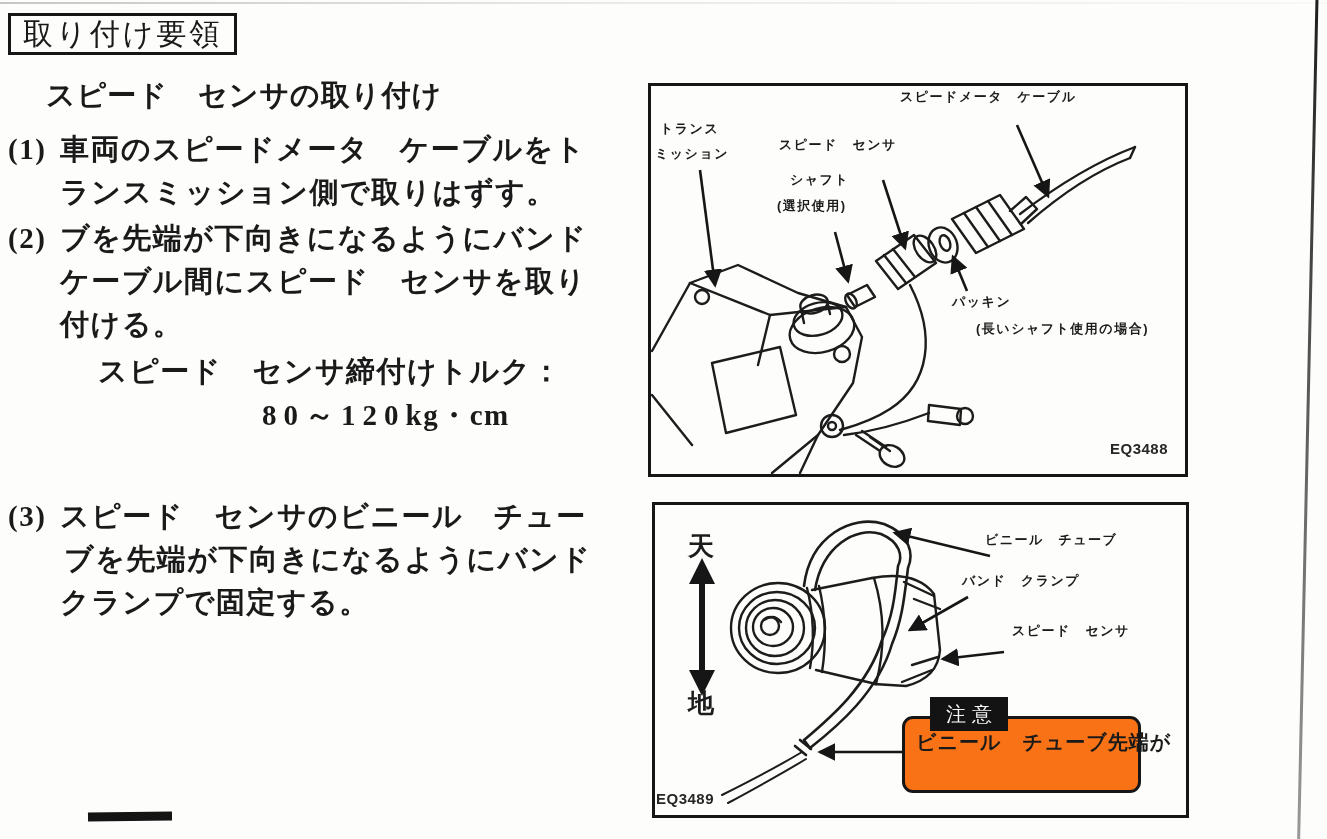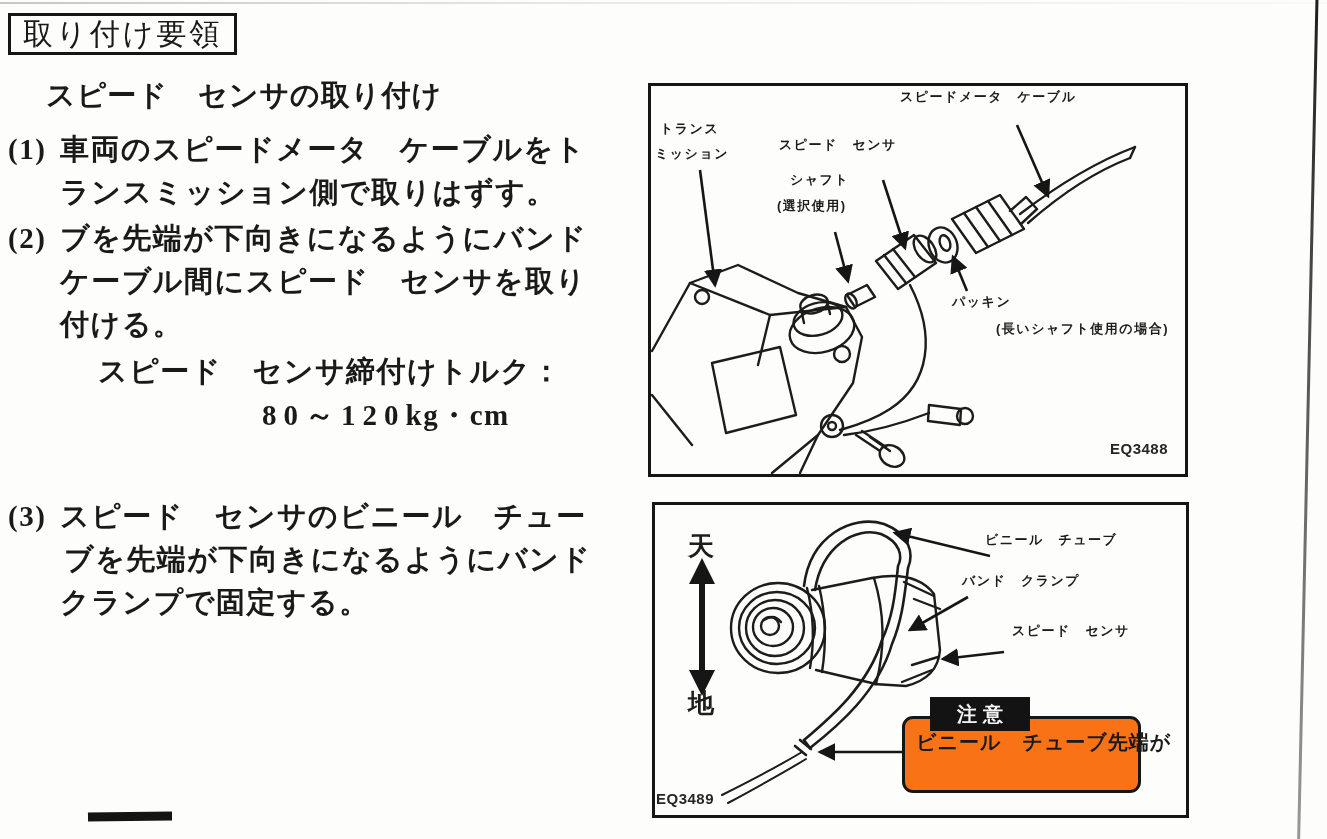--- a/index.html
+++ b/index.html
@@ -25,24 +25,24 @@
     font-family:"Liberation Sans","DejaVu Sans",sans-serif;
     font-size:13px;font-weight:700;letter-spacing:1.5px;color:#1c1c1c;
     white-space:nowrap;z-index:3;
   }
   .fcode{
     font-family:"Liberation Sans","DejaVu Sans",sans-serif;
     font-size:15px;font-weight:700;letter-spacing:.5px;color:#262626;z-index:3;
   }
   .updown{font-size:26px;}
   .caution-badge{
-    left:930px;top:697px;width:100px;height:34px;background:#131313;color:#f4f4f4;
+    left:930px;top:697px;width:78px;height:34px;background:#131313;color:#f4f4f4;
     display:flex;align-items:center;justify-content:center;
     font-family:"Liberation Sans","DejaVu Sans",sans-serif;
-    font-size:20px;font-weight:700;letter-spacing:6px;text-indent:6px;z-index:5;
+    font-size:20px;font-weight:400;letter-spacing:6px;text-indent:6px;z-index:5;
   }
   .callout{
     left:902px;top:716px;width:214px;height:58px;background:#f97316;
     border:3px solid #161616;border-radius:11px;padding:7px 8px 6px 11px;z-index:4;
   }
   .callout .cl{
     font-family:"Liberation Sans","DejaVu Sans",sans-serif;
     font-size:20px;font-weight:700;letter-spacing:1px;line-height:33px;white-space:nowrap;
   }
   .fig-art{position:absolute;z-index:1;}
@@ -147,21 +147,21 @@
   </g>
 </svg>
 
 <div class="abs flabel" style="left:900px;top:88px">スピードメータ　ケーブル</div>
 <div class="abs flabel" style="left:660px;top:120px">トランス</div>
 <div class="abs flabel" style="left:655px;top:145px">ミッション</div>
 <div class="abs flabel" style="left:779px;top:136px">スピード　センサ</div>
 <div class="abs flabel" style="left:790px;top:171px">シャフト</div>
 <div class="abs flabel" style="left:777px;top:197px">(選択使用)</div>
 <div class="abs flabel" style="left:952px;top:293px">パッキン</div>
-<div class="abs flabel" style="left:996px;top:320px">(長いシャフト使用の場合)</div>
+<div class="abs flabel" style="left:976px;top:320px">(長いシャフト使用の場合)</div>
 <div class="abs fcode" style="left:1110px;top:440px">EQ3488</div>
 
 <svg class="fig-art" style="left:652px;top:502px" width="537" height="316" viewBox="0 0 537 316">
   <defs>
     <marker id="ah2" viewBox="0 0 10 10" refX="8.5" refY="5" markerWidth="7" markerHeight="7" orient="auto">
       <path d="M0,0 L10,5 L0,10 z" fill="#161616"></path>
     </marker>
   </defs>
   <rect x="1.5" y="1.5" width="534" height="313" fill="none" stroke="#161616" stroke-width="3"></rect>
 

